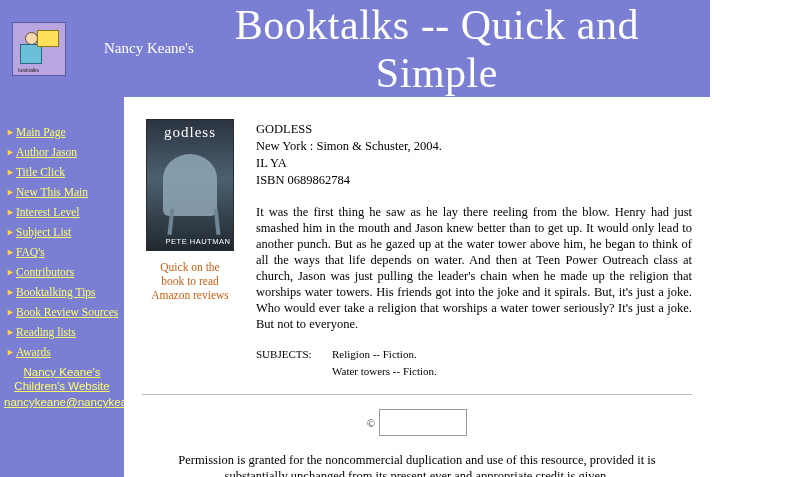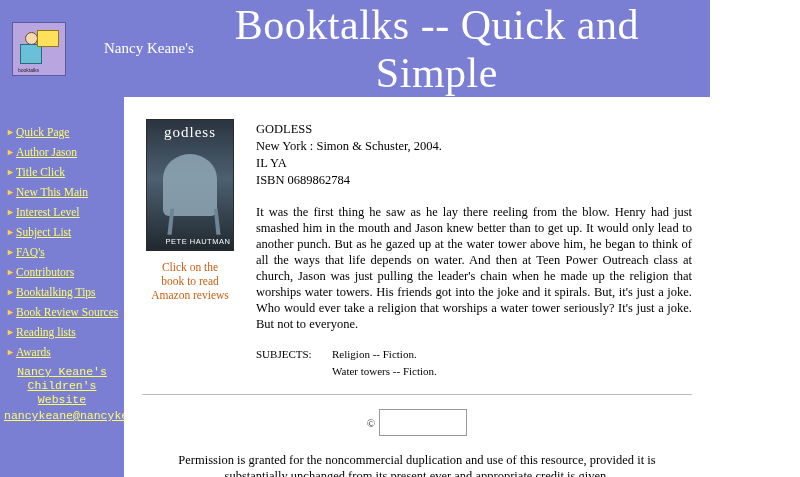--- a/index.html
+++ b/index.html
@@ -124,21 +124,21 @@
     font-size: 11.5px;
     line-height: 14px;
     cursor: pointer;
   }
   .nav-plain {
     text-align: center;
     color: #fdfd6a;
     text-decoration: underline;
     font-size: 11.5px;
     line-height: 14px;
-    font-family: Liberation Mono, monospace;
+    font-family: Liberation Sans, sans-serif;
     padding: 0 4px;
     margin-top: 2px;
     cursor: pointer;
   }
 
   
   .main {
     flex: 1 1 auto;
     background: #ffffff;
     position: relative;
@@ -292,21 +292,21 @@
     </div>
     <div class="site-owner">Nancy Keane's</div>
     <div class="site-title">Booktalks -- Quick and Simple</div>
   </div>
 
   <div class="body-wrap">
 
     <div class="sidebar">
       <div class="nav-item">
         <span class="bullet">►</span>
-        <span class="nav-link">Quick Page</span>
+        <span class="nav-link">Main Page</span>
       </div>
       <div class="nav-item">
         <span class="bullet">►</span>
         <span class="nav-link">Author Jason</span>
       </div>
       <div class="nav-item">
         <span class="bullet">►</span>
         <span class="nav-link">Title Click</span>
       </div>
       <div class="nav-item">
@@ -353,21 +353,21 @@
       <div class="book-row">
 
         <div class="cover-col">
           <div class="cover">
             <div class="cover-title">godless</div>
             <div class="cover-tower"></div>
             <div class="cover-legs"></div>
             <div class="cover-author">PETE HAUTMAN</div>
           </div>
           <div class="cover-caption">
-            <div>Click on the</div>
+            <div>Quick on the</div>
             <div>book to read</div>
             <div>Amazon reviews</div>
           </div>
         </div>
 
         <div class="detail-col">
           <div class="cite-line">GODLESS</div>
           <div class="cite-line">New York : Simon &amp; Schuster, 2004.</div>
           <div class="cite-line">IL YA</div>
           <div class="cite-line">ISBN 0689862784</div>

